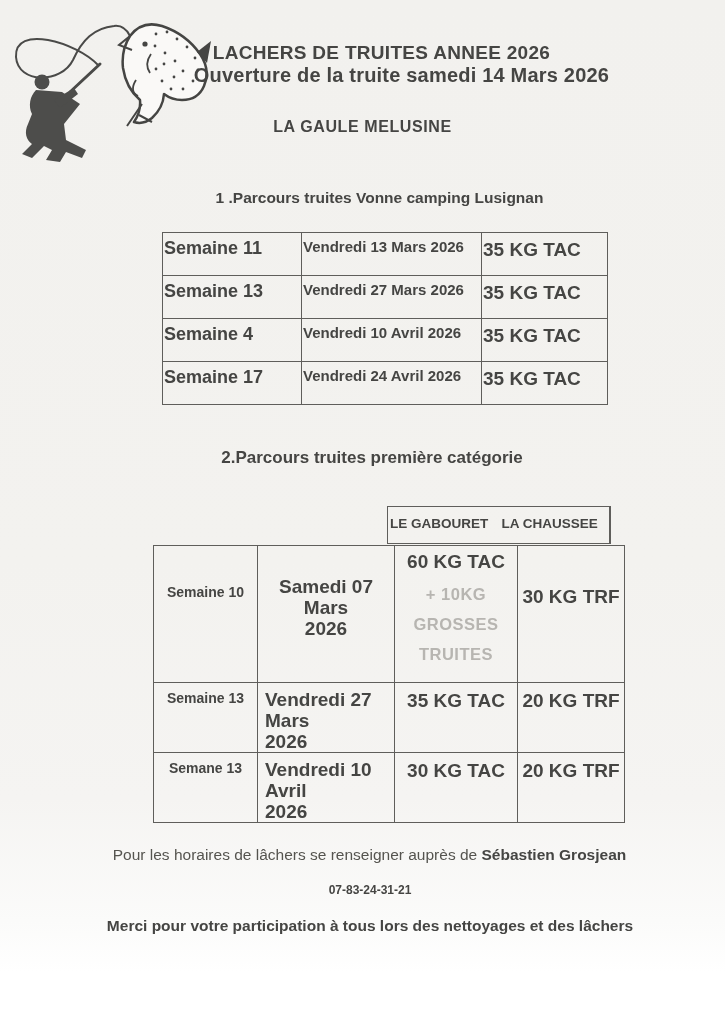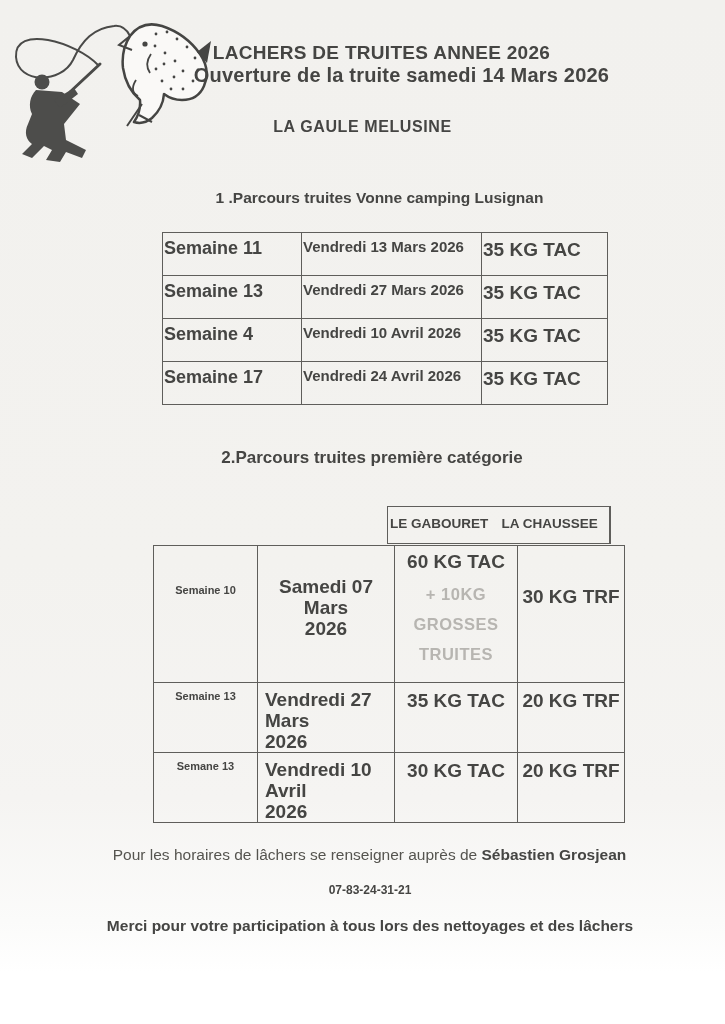--- a/index.html
+++ b/index.html
@@ -43,21 +43,21 @@
   .t2h .hc{box-sizing:border-box;padding-top:9px;text-align:center;
            font-size:13.5px;font-weight:bold;}
   .t2h .hc1{width:121px;border-right:1px solid #5f5e5b;}
   .t2h .hc2{width:103px;}
 
   
   .t2{left:153px;top:545px;width:459px;}
   .t2 .r1{height:137px;}
   .t2 .r2{height:53px;}
   .t2 .r3{height:47px;}
-  .t2 .c-week{width:101px;font-size:11px;font-weight:bold;text-align:center;}
+  .t2 .c-week{width:101px;font-size:14px;font-weight:bold;text-align:center;}
   .t2 .c-date{width:134px;font-size:19px;font-weight:bold;line-height:21px;}
   .t2 .c-ch{width:120px;text-align:center;}
   .t2 .c-gb{width:104px;text-align:center;margin-left:32px;}
   .t2 .qty{font-size:19px;font-weight:bold;}
   .t2 .r1 .c-week{padding-top:38px;}
   .t2 .r1 .c-date{text-align:center;padding-top:30px;}
   .t2 .r2 .c-week,.t2 .r3 .c-week{padding-top:7px;}
   .t2 .r2 .c-date,.t2 .r3 .c-date{text-align:left;padding:6px 0 0 7px;}
   .t2 .r1 .c-ch{padding-top:5px;}
   .t2 .r1 .c-gb{padding-top:40px;}

